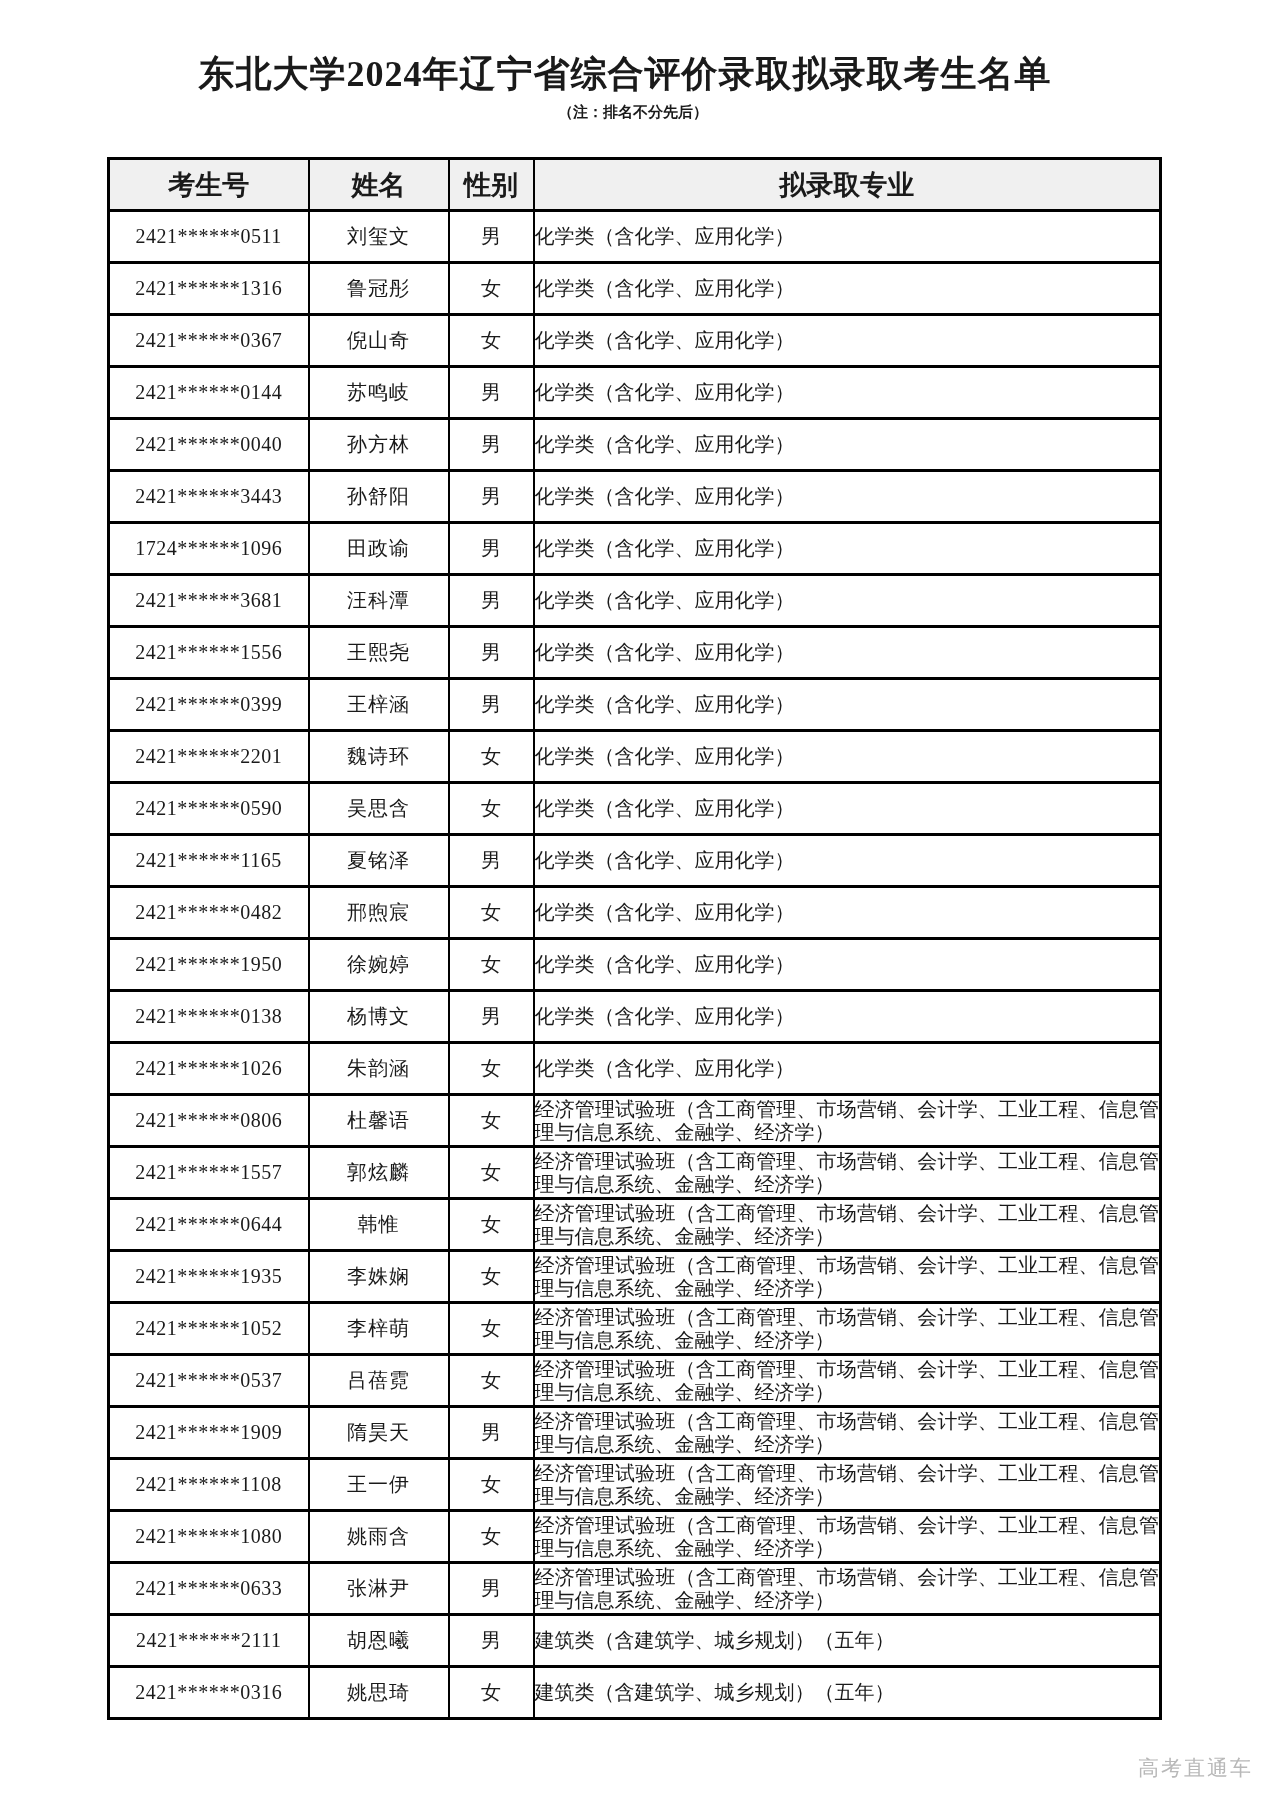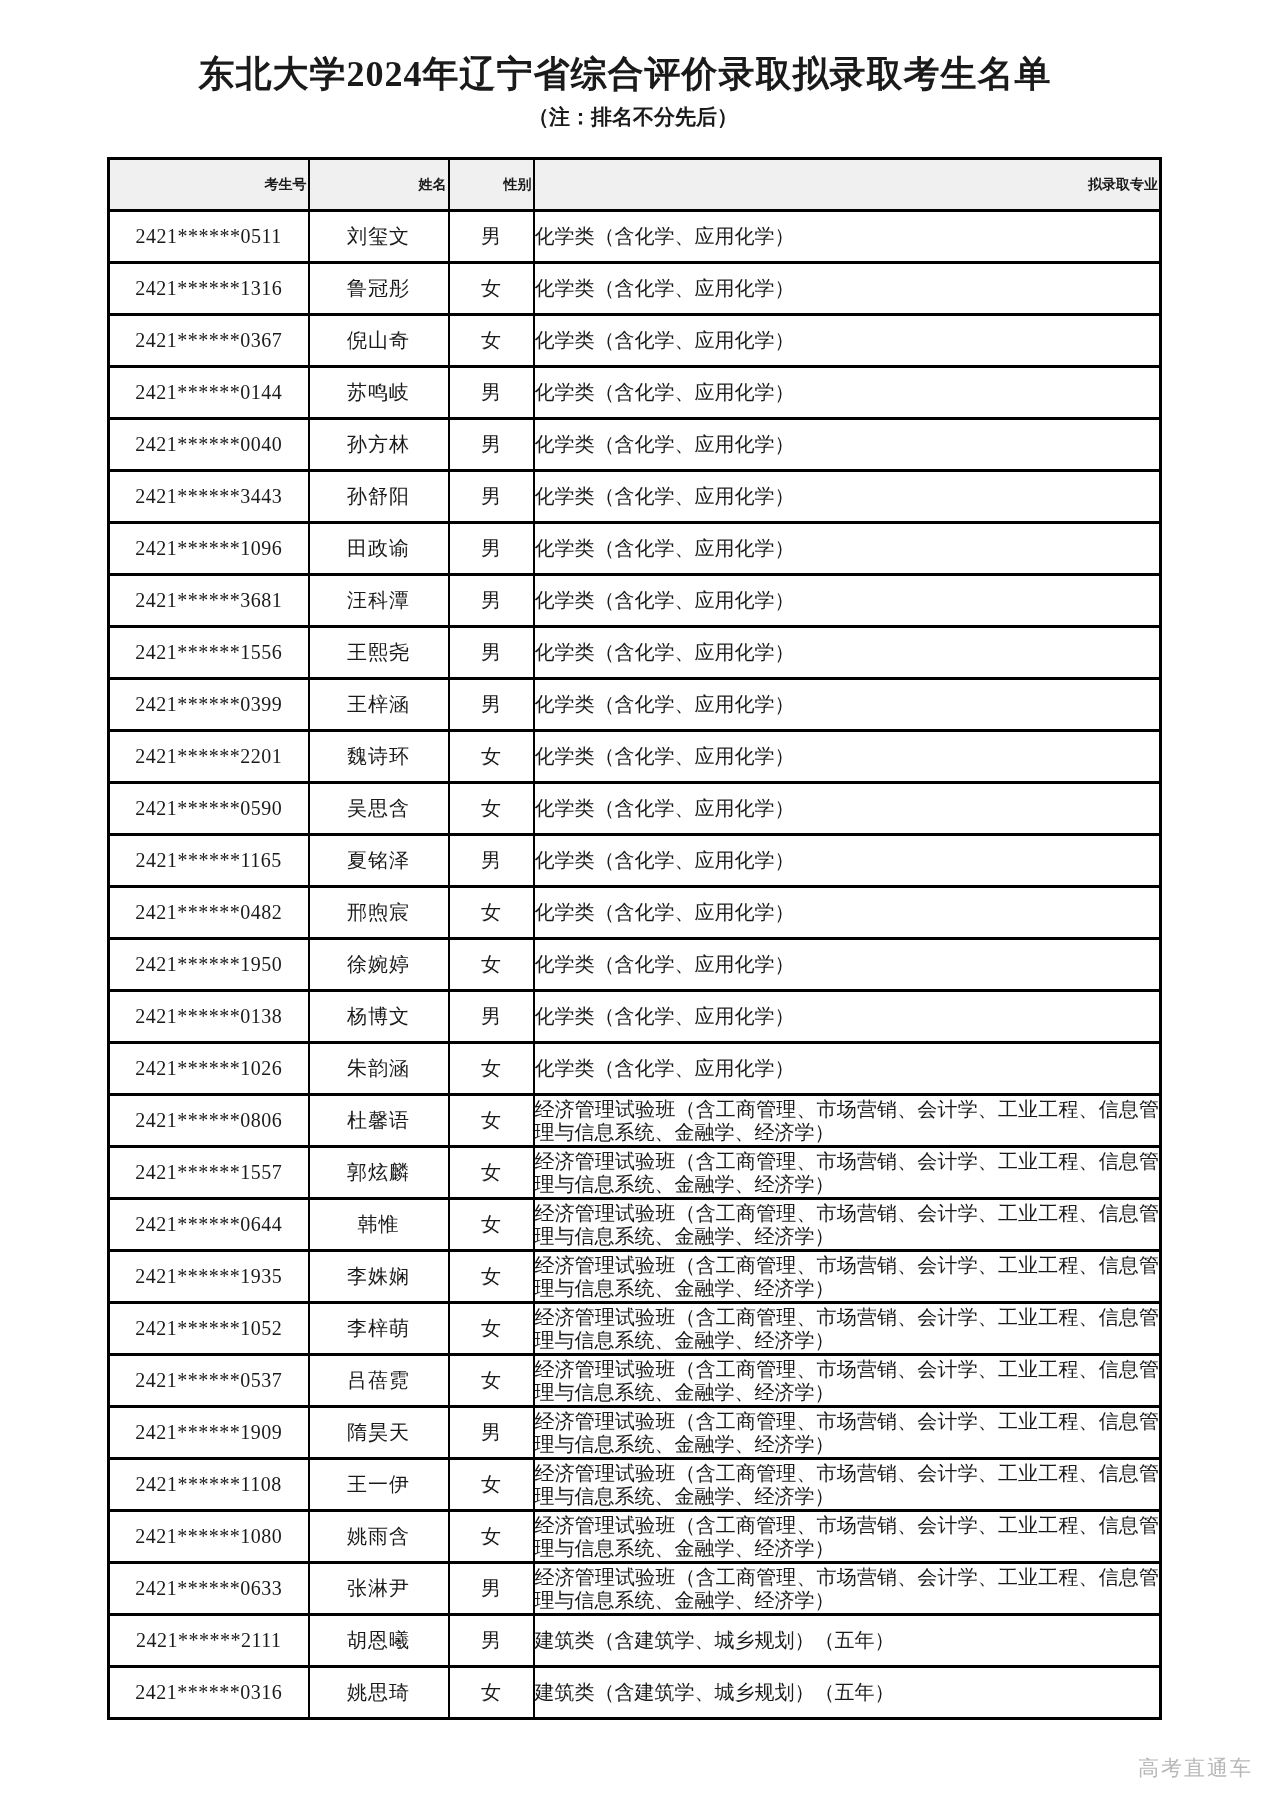--- a/index.html
+++ b/index.html
@@ -25,21 +25,21 @@
     font-weight: bold;
     letter-spacing: 1px;
     white-space: nowrap;
   }
   .doc-subtitle {
     position: absolute;
     left: 107px;
     top: 103px;
     width: 1052px;
     text-align: center;
-    font-size: 21px;
+    font-size: 15px;
     font-weight: bold;
     font-family: "Liberation Sans", "DejaVu Sans", sans-serif;
   }
   table.admission {
     position: absolute;
     left: 107px;
     top: 157px;
     width: 1052px;
     border-collapse: collapse;
     table-layout: fixed;
@@ -49,23 +49,23 @@
   table.admission td {
     border-left: 2px solid #000;
     border-right: 2px solid #000;
     border-top: 3px solid #000;
     border-bottom: 3px solid #000;
     overflow: hidden;
   }
   table.admission thead th {
     background: #f0f0f0;
     height: 47px;
-    font-size: 14px;
+    font-size: 27px;
     font-weight: bold;
-    text-align: right;
+    text-align: center;
     vertical-align: middle;
   }
   table.admission td {
     height: 47px;
     font-size: 20px;
     vertical-align: middle;
     background: #ffffff;
   }
   td.cell-num    { text-align: center; letter-spacing: 0.5px; }
   td.cell-name   { text-align: center; letter-spacing: 1px; }
@@ -138,21 +138,21 @@
     <td class="cell-gender">男</td>
     <td class="cell-major">化学类（含化学、应用化学）</td>
   </tr>
       <tr>
     <td class="cell-num">2421******3443</td>
     <td class="cell-name">孙舒阳</td>
     <td class="cell-gender">男</td>
     <td class="cell-major">化学类（含化学、应用化学）</td>
   </tr>
       <tr>
-    <td class="cell-num">2421******1096</td>
+    <td class="cell-num">1724******1096</td>
     <td class="cell-name">田政谕</td>
     <td class="cell-gender">男</td>
     <td class="cell-major">化学类（含化学、应用化学）</td>
   </tr>
       <tr>
     <td class="cell-num">2421******3681</td>
     <td class="cell-name">汪科潭</td>
     <td class="cell-gender">男</td>
     <td class="cell-major">化学类（含化学、应用化学）</td>
   </tr>

